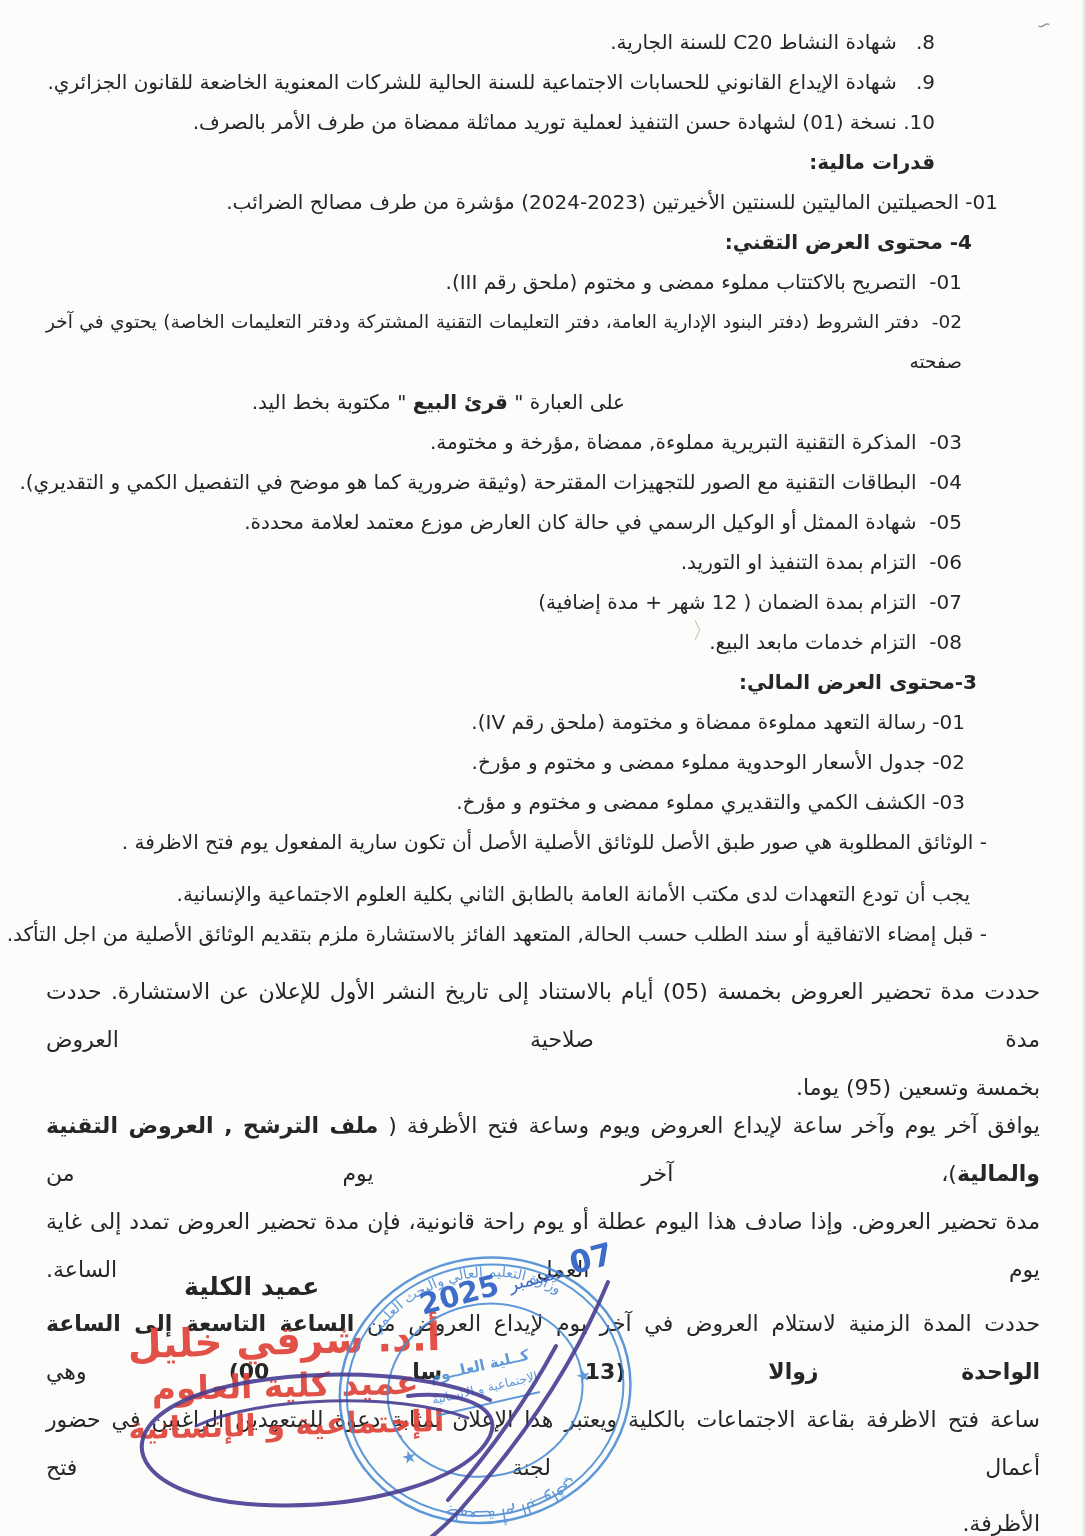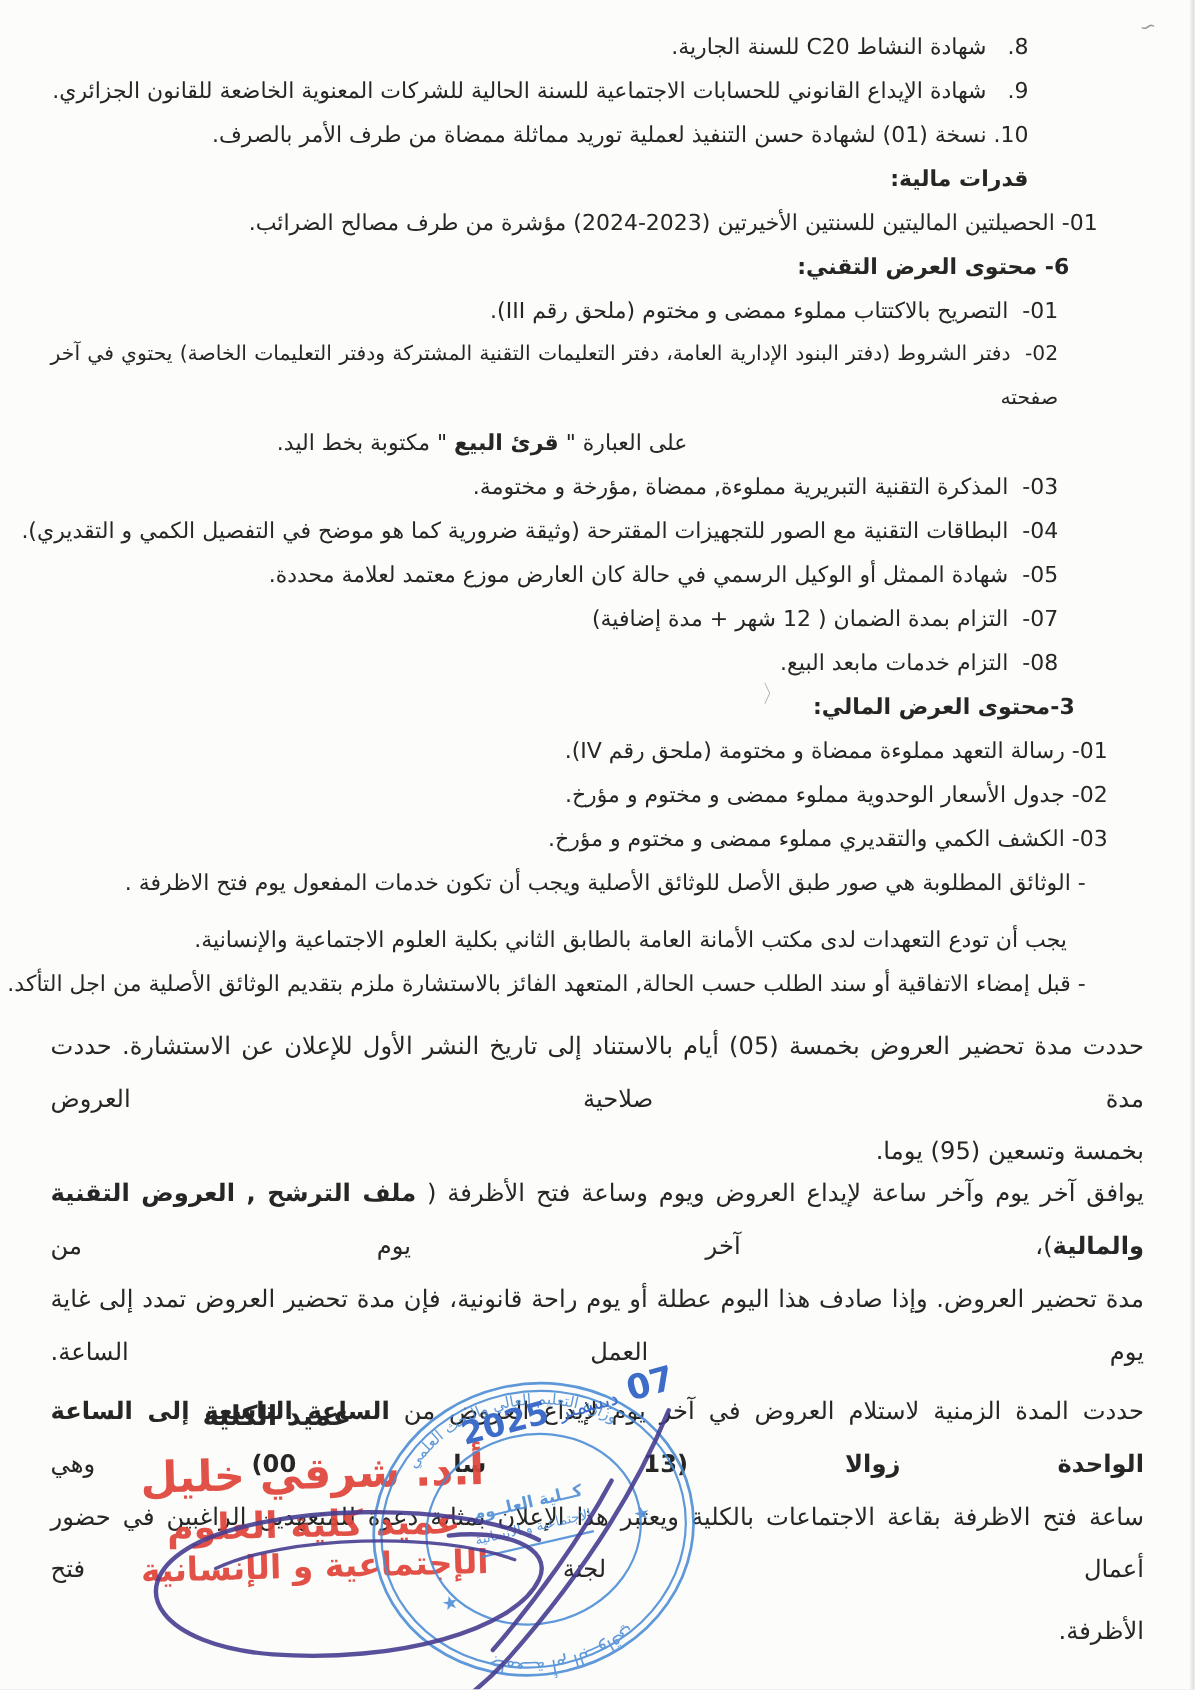--- a/index.html
+++ b/index.html
@@ -10,21 +10,21 @@
   .para{line-height:48px;font-size:22px;text-align:right;}
   .just{text-align:justify;text-align-last:justify;white-space:normal;}
   .b{font-weight:bold;}
   .ind-a{margin-right:105px;}
   .ind-b1{margin-right:42px;}
   .ind-ch{margin-right:68px;}
   .ind-c{margin-right:78px;}
   .ind-c2a{margin-right:78px;font-size:18.5px;}
   .ind-c2b{margin-right:415px;}
   .ind-dh{margin-right:63px;}
-  .ind-d{margin-right:33px;}
+  .ind-d{margin-right:75px;}
   .ind-e{margin-right:53px;}
   .ind-f{margin-right:70px;}
   .mt12{margin-top:12px;} .mt14{margin-top:14px;} .mtm10{margin-top:-10px;}
   .mt6{margin-top:6px;} .mt8{margin-top:8px;}
   .dean{position:absolute;left:184px;top:1272px;font-size:25px;font-weight:bold;direction:rtl;}
   .red-stamp{position:absolute;left:40px;top:1316px;width:490px;text-align:center;
              font-weight:bold;transform:rotate(-1.5deg);opacity:.93;direction:rtl;}
   .red1{font-size:39px;line-height:50px;letter-spacing:2px;}
   .red2{font-size:33px;line-height:40px;}
   .red3{font-size:30px;line-height:38px;letter-spacing:1px;}
@@ -49,36 +49,37 @@
   <span class="angle-mark">〈</span>
 
   <div class="doc">
     <div class="ln ind-a">8.&nbsp;&nbsp; شهادة النشاط C20 للسنة الجارية.</div>
     <div class="ln ind-a">9.&nbsp;&nbsp; شهادة الإيداع القانوني للحسابات الاجتماعية للسنة الحالية للشركات المعنوية الخاضعة للقانون الجزائري.</div>
     <div class="ln ind-a">10. نسخة (01) لشهادة حسن التنفيذ لعملية توريد مماثلة ممضاة من طرف الأمر بالصرف.</div>
 
     <div class="ln ind-a b">قدرات مالية:</div>
     <div class="ln ind-b1">01- الحصيلتين الماليتين للسنتين الأخيرتين (2023-2024) مؤشرة من طرف مصالح الضرائب.</div>
 
-    <div class="ln ind-ch b">6- محتوى العرض التقني:</div>
+    <div class="ln ind-ch b">4- محتوى العرض التقني:</div>
     <div class="ln ind-c">01-&nbsp;&nbsp;التصريح بالاكتتاب مملوء ممضى و مختوم (ملحق رقم III).</div>
     <div class="ln ind-c2a just">02-&nbsp;&nbsp;دفتر الشروط (دفتر البنود الإدارية العامة، دفتر التعليمات التقنية المشتركة ودفتر التعليمات الخاصة) يحتوي في آخر صفحته</div>
     <div class="ln ind-c2b"><span>على العبارة " </span><span class="b">قرئ البيع</span><span> " مكتوبة بخط اليد.</span></div>
     <div class="ln ind-c">03-&nbsp;&nbsp;المذكرة التقنية التبريرية مملوءة, ممضاة ,مؤرخة و مختومة.</div>
     <div class="ln ind-c">04-&nbsp;&nbsp;البطاقات التقنية مع الصور للتجهيزات المقترحة (وثيقة ضرورية كما هو موضح في التفصيل الكمي و التقديري).</div>
     <div class="ln ind-c">05-&nbsp;&nbsp;شهادة الممثل أو الوكيل الرسمي في حالة كان العارض موزع معتمد لعلامة محددة.</div>
+    <div class="ln ind-c">06-&nbsp;&nbsp;التزام بمدة التنفيذ او التوريد.</div>
     <div class="ln ind-c">07-&nbsp;&nbsp;التزام بمدة الضمان ( 12 شهر + مدة إضافية)</div>
     <div class="ln ind-c">08-&nbsp;&nbsp;التزام خدمات مابعد البيع.</div>
 
     <div class="ln ind-dh b">3-محتوى العرض المالي:</div>
     <div class="ln ind-d">01- رسالة التعهد مملوءة ممضاة و مختومة (ملحق رقم IV).</div>
     <div class="ln ind-d">02- جدول الأسعار الوحدوية مملوء ممضى و مختوم و مؤرخ.</div>
     <div class="ln ind-d">03- الكشف الكمي والتقديري مملوء ممضى و مختوم و مؤرخ.</div>
 
-    <div class="ln ind-e">- الوثائق المطلوبة هي صور طبق الأصل للوثائق الأصلية ويجب أن تكون خدمات المفعول يوم فتح الاظرفة .</div>
+    <div class="ln ind-e">- الوثائق المطلوبة هي صور طبق الأصل للوثائق الأصلية الأصل أن تكون سارية المفعول يوم فتح الاظرفة .</div>
     <div class="ln ind-f mt12">يجب أن تودع التعهدات لدى مكتب الأمانة العامة بالطابق الثاني بكلية العلوم الاجتماعية والإنسانية.</div>
     <div class="ln ind-e">- قبل إمضاء الاتفاقية أو سند الطلب حسب الحالة, المتعهد الفائز بالاستشارة ملزم بتقديم الوثائق الأصلية من اجل التأكد.</div>
 
     <div class="para just mt14">حددت مدة تحضير العروض بخمسة (05) أيام بالاستناد إلى تاريخ النشر الأول للإعلان عن الاستشارة. حددت مدة صلاحية العروض</div>
     <div class="para">بخمسة وتسعين (95) يوما.</div>
 
     <div class="para just mtm10"><span>يوافق آخر يوم وآخر ساعة لإيداع العروض ويوم وساعة فتح الأظرفة ( </span><span class="b">ملف الترشح , العروض التقنية والمالية</span><span>)، آخر يوم من</span></div>
     <div class="para just">مدة تحضير العروض. وإذا صادف هذا اليوم عطلة أو يوم راحة قانونية، فإن مدة تحضير العروض تمدد إلى غاية يوم العمل الساعة.</div>
 
     <div class="para just mt6"><span>حددت المدة الزمنية لاستلام العروض في آخر يوم لإيداع العروض من </span><span class="b">الساعة التاسعة إلى الساعة الواحدة زوالا (13 سا 00)</span><span> وهي</span></div>

